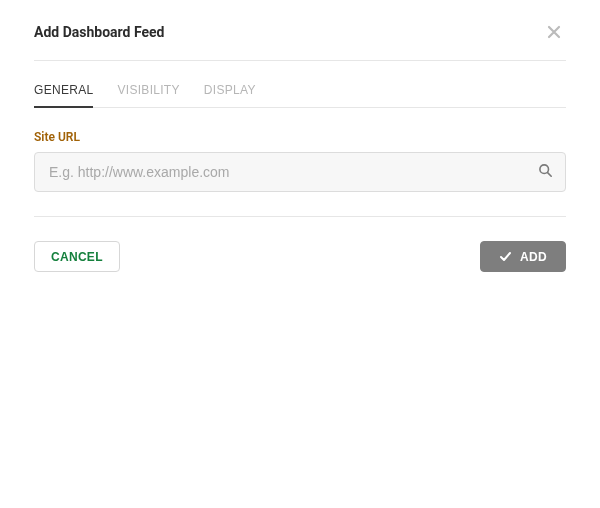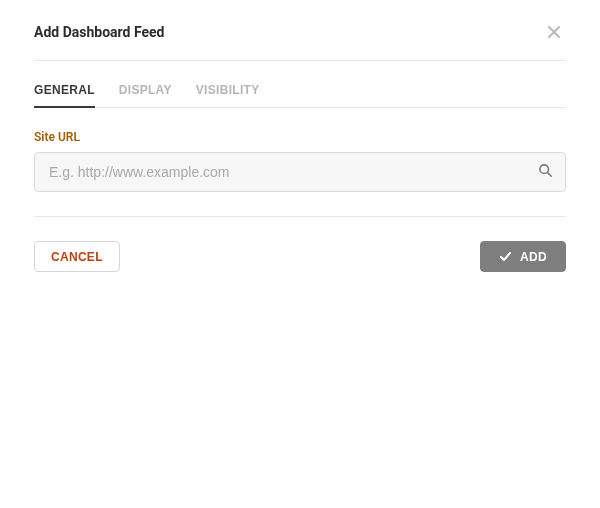--- a/index.html
+++ b/index.html
@@ -39,21 +39,21 @@
   }
   .close-btn svg { display: block; }
   .tabs {
     display: flex;
     gap: 24px;
     margin-top: 14px;
     border-bottom: 1px solid #e6e6e6;
   }
   .tab {
     font-size: 12px;
-    font-weight: 700;
+    font-weight: 400;
     letter-spacing: 0.3px;
     color: #b6b6b6;
     padding: 8px 0 10px;
     cursor: pointer;
     border: none;
     background: none;
     position: relative;
   }
   .tab.active {
     color: #3a3a3a;
@@ -127,21 +127,21 @@
     font-weight: 700;
     letter-spacing: 0.3px;
     cursor: pointer;
     display: inline-flex;
     align-items: center;
     justify-content: center;
     padding: 0 16px;
   }
   .btn-cancel {
     background: #fff;
-    color: #c2410c;
+    color: #15803d;
     border: 1px solid #d7d7d7;
   }
   .btn-primary {
     background: #7e7e7e;
     color: #fff;
     border: 1px solid #7e7e7e;
     padding: 0 18px;
     margin-left: 43px;
   }
   .btn-primary .chk { margin-right: 8px; display: inline-flex; }
@@ -160,24 +160,24 @@
         </svg>
       </span>
     </button>
   </div>
 
   <div class="tabs">
     <button class="tab active">
       <span>GENERAL</span>
     </button>
     <button class="tab">
+      <span>VISIBILITY</span>
+    </button>
+    <button class="tab">
       <span>DISPLAY</span>
-    </button>
-    <button class="tab">
-      <span>VISIBILITY</span>
     </button>
   </div>
 
   <div class="form-section">
 
     <div class="form-group">
       <label class="form-label">Site URL</label>
       <div class="input-wrap has-icon">
         <input type="text" class="text-input" placeholder="E.g. http://www.example.com" style="">
         <button class="input-icon-btn" aria-label="Lookup">

